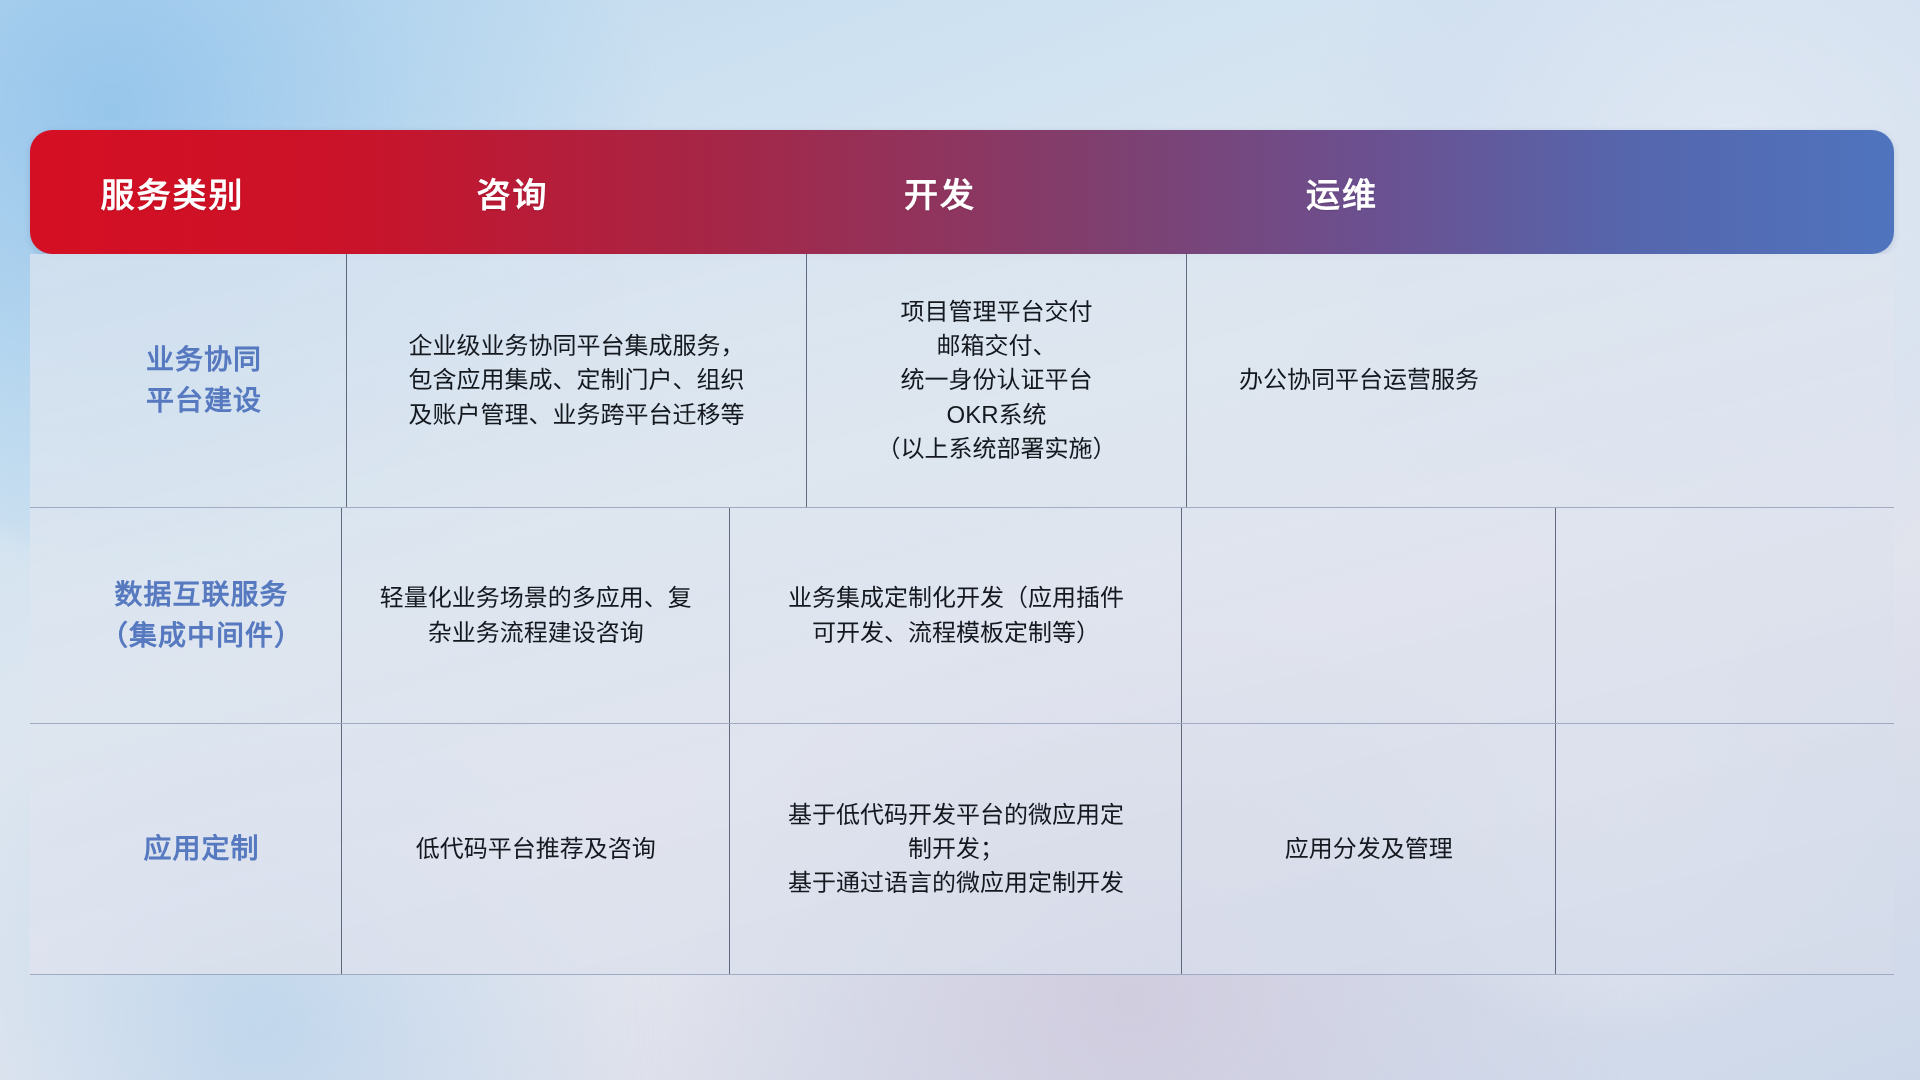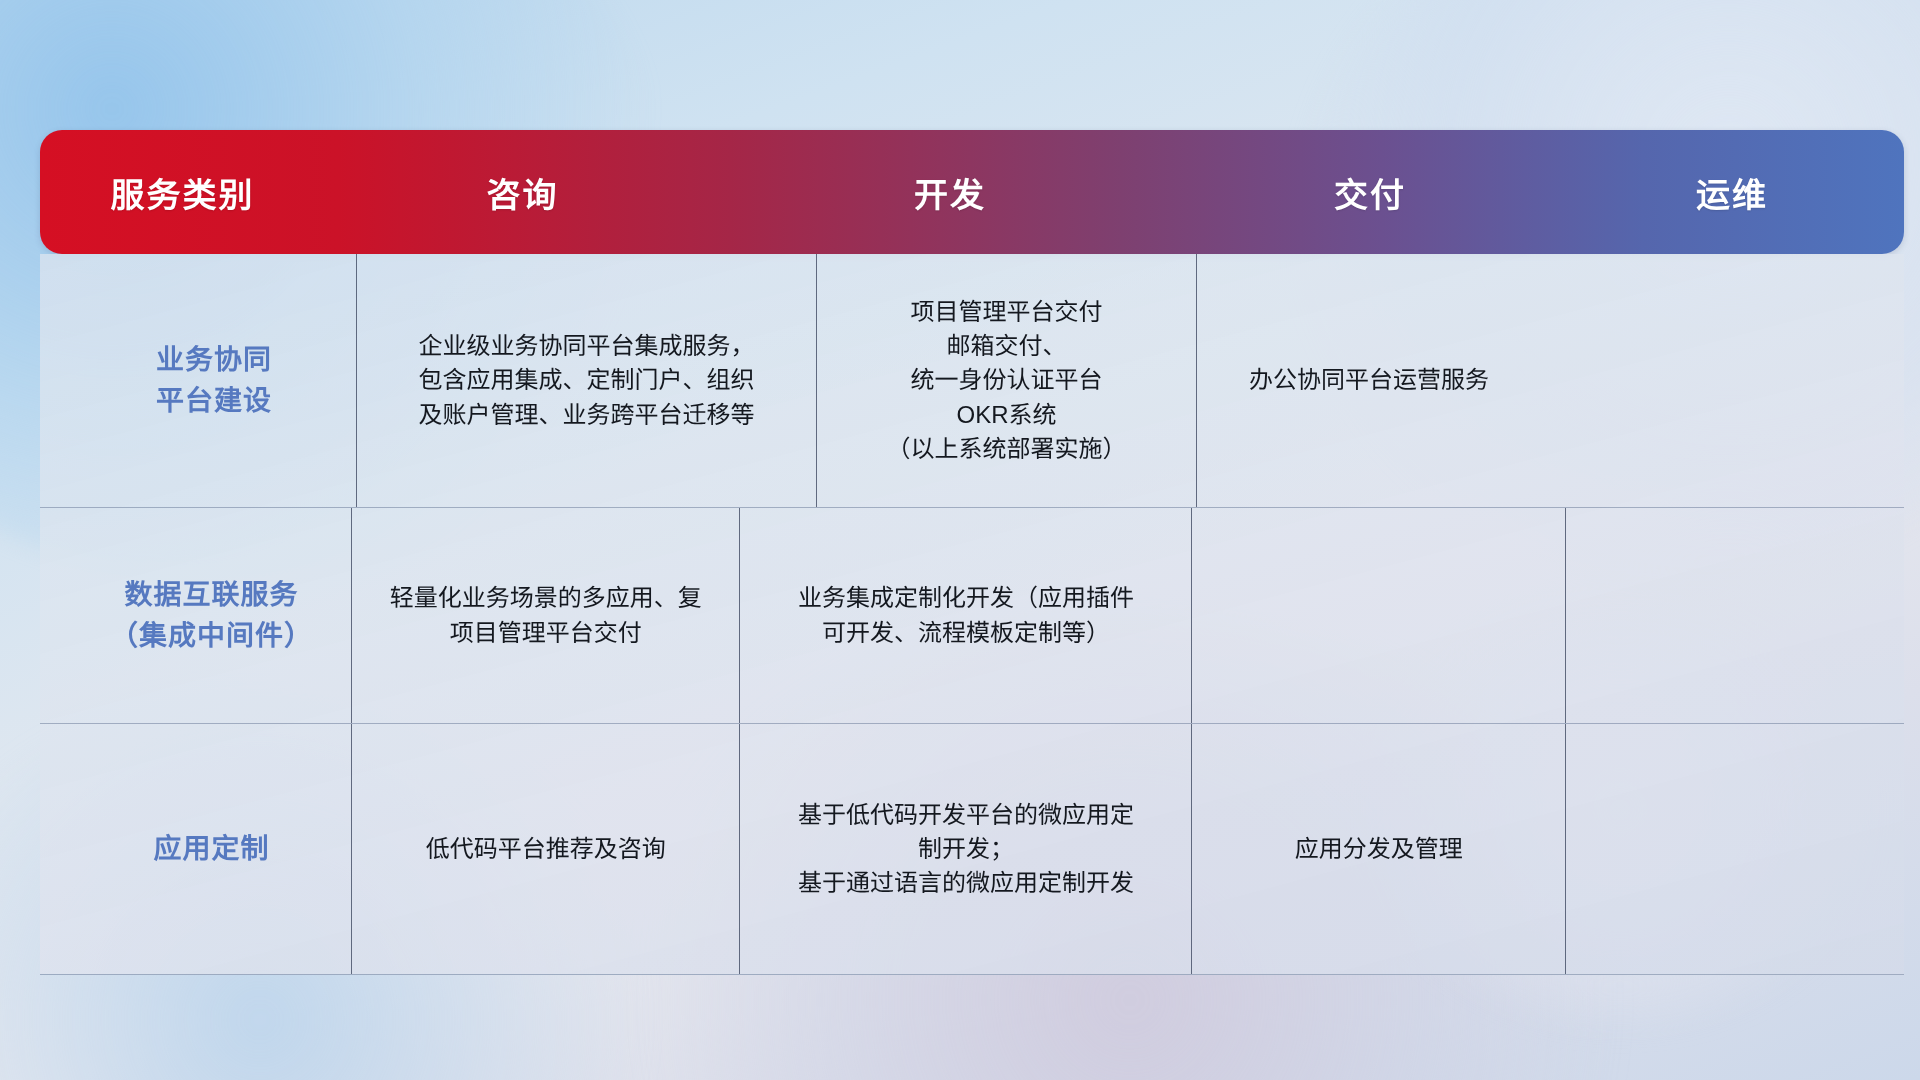--- a/index.html
+++ b/index.html
@@ -70,21 +70,21 @@
     width: 520px;
     height: 420px;
     border-radius: 50%;
     background: radial-gradient(circle at 50% 50%, rgba(233,234,242,0.85) 0%, rgba(226,229,240,0.35) 52%, rgba(226,229,240,0) 78%);
     filter: blur(16px);
   }
 
   
   .table-wrap {
     position: absolute;
-    left: 40px;
+    left: 30px;
     top: 130px;
     width: 1864px;
   }
 
   
   .thead {
     display: flex;
     height: 124px;
     border-radius: 22px;
     overflow: hidden;
@@ -160,21 +160,20 @@
 <div class="bg-glow-c"></div>
 <div class="bg-glow-d"></div>
 <div class="bg-glow-e"></div>
 
 <div class="table-wrap">
 
   <div class="thead">
     <div class="th c0">服务类别</div>
     <div class="th c1">咨询</div>
     <div class="th c2">开发</div>
-    <div class="th c3">交付</div>
     <div class="th c4">运维</div>
   </div>
 
   <div class="tbody">
 
     <div class="tr row1">
       <div class="td cat c0">业务协同
 平台建设</div>
       <div class="td c2">企业级业务协同平台集成服务，
 包含应用集成、定制门户、组织
@@ -184,21 +183,21 @@
 统一身份认证平台
 OKR系统
 （以上系统部署实施）</div>
       <div class="td c4">办公协同平台运营服务</div>
     </div>
 
     <div class="tr row2">
       <div class="td cat c0">数据互联服务
 （集成中间件）</div>
       <div class="td c1">轻量化业务场景的多应用、复
-项目管理平台交付</div>
+杂业务流程建设咨询</div>
       <div class="td c2">业务集成定制化开发（应用插件
 可开发、流程模板定制等）</div>
       <div class="td c3"></div>
       <div class="td c4"></div>
     </div>
 
     <div class="tr row3">
       <div class="td cat c0">应用定制</div>
       <div class="td c1">低代码平台推荐及咨询</div>
       <div class="td c2">基于低代码开发平台的微应用定

